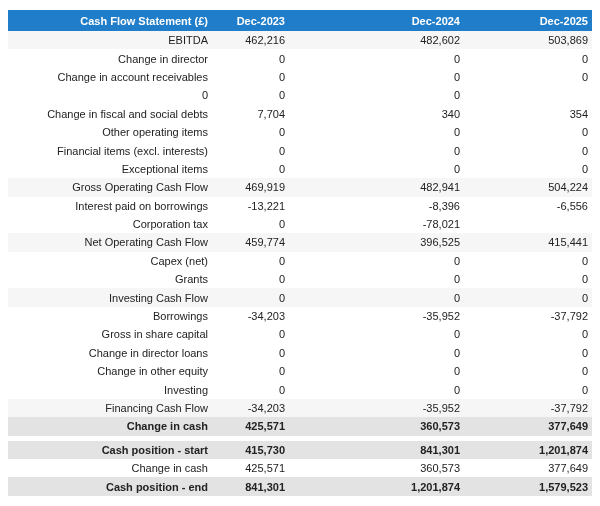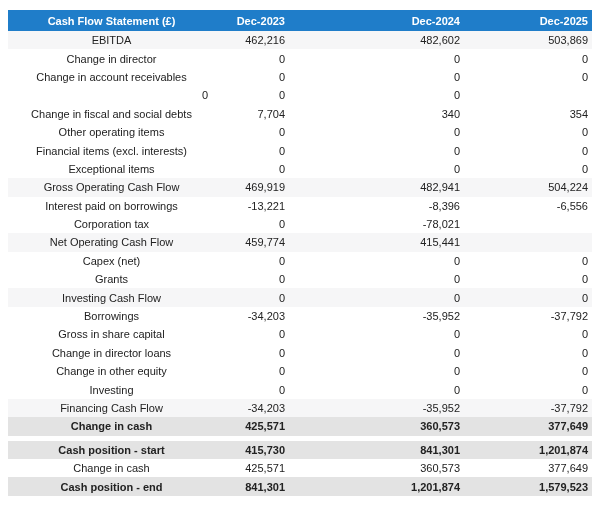--- a/index.html
+++ b/index.html
@@ -32,21 +32,21 @@
   .cf-header {
     background: var(--header-bg, #1f7dc9);
     color: var(--header-text, #ffffff);
     font-weight: 700;
     height: 21px;
   }
   .cell-label {
     padding-left: 7px;
     white-space: nowrap;
     overflow: visible;
-    text-align: center;
+    text-align: right;
   }
   .cell-num {
     text-align: right;
     white-space: nowrap;
   }
   .row-plain { background: #ffffff; font-weight: 400; }
   .row-subtotal { background: var(--subtotal-bg, #f6f6f7); font-weight: 400; }
   .row-total { background: var(--total-bg, #e3e3e3); font-weight: 700; }
   .section-gap { height: 5px; background: #ffffff; }
 </style>
@@ -124,20 +124,21 @@
           <div class="cell-num">-6,556</div>
         </div>
         <div class="cf-row row-plain">
           <div class="cell-label">Corporation tax</div>
           <div class="cell-num">0</div>
           <div class="cell-num">-78,021</div>
         </div>
         <div class="cf-row row-subtotal">
           <div class="cell-label">Net Operating Cash Flow</div>
           <div class="cell-num">459,774</div>
+          <div class="cell-num">396,525</div>
           <div class="cell-num">415,441</div>
         </div>
         <div class="cf-row row-plain">
           <div class="cell-label">Capex (net)</div>
           <div class="cell-num">0</div>
           <div class="cell-num">0</div>
           <div class="cell-num">0</div>
         </div>
         <div class="cf-row row-plain">
           <div class="cell-label">Grants</div>

